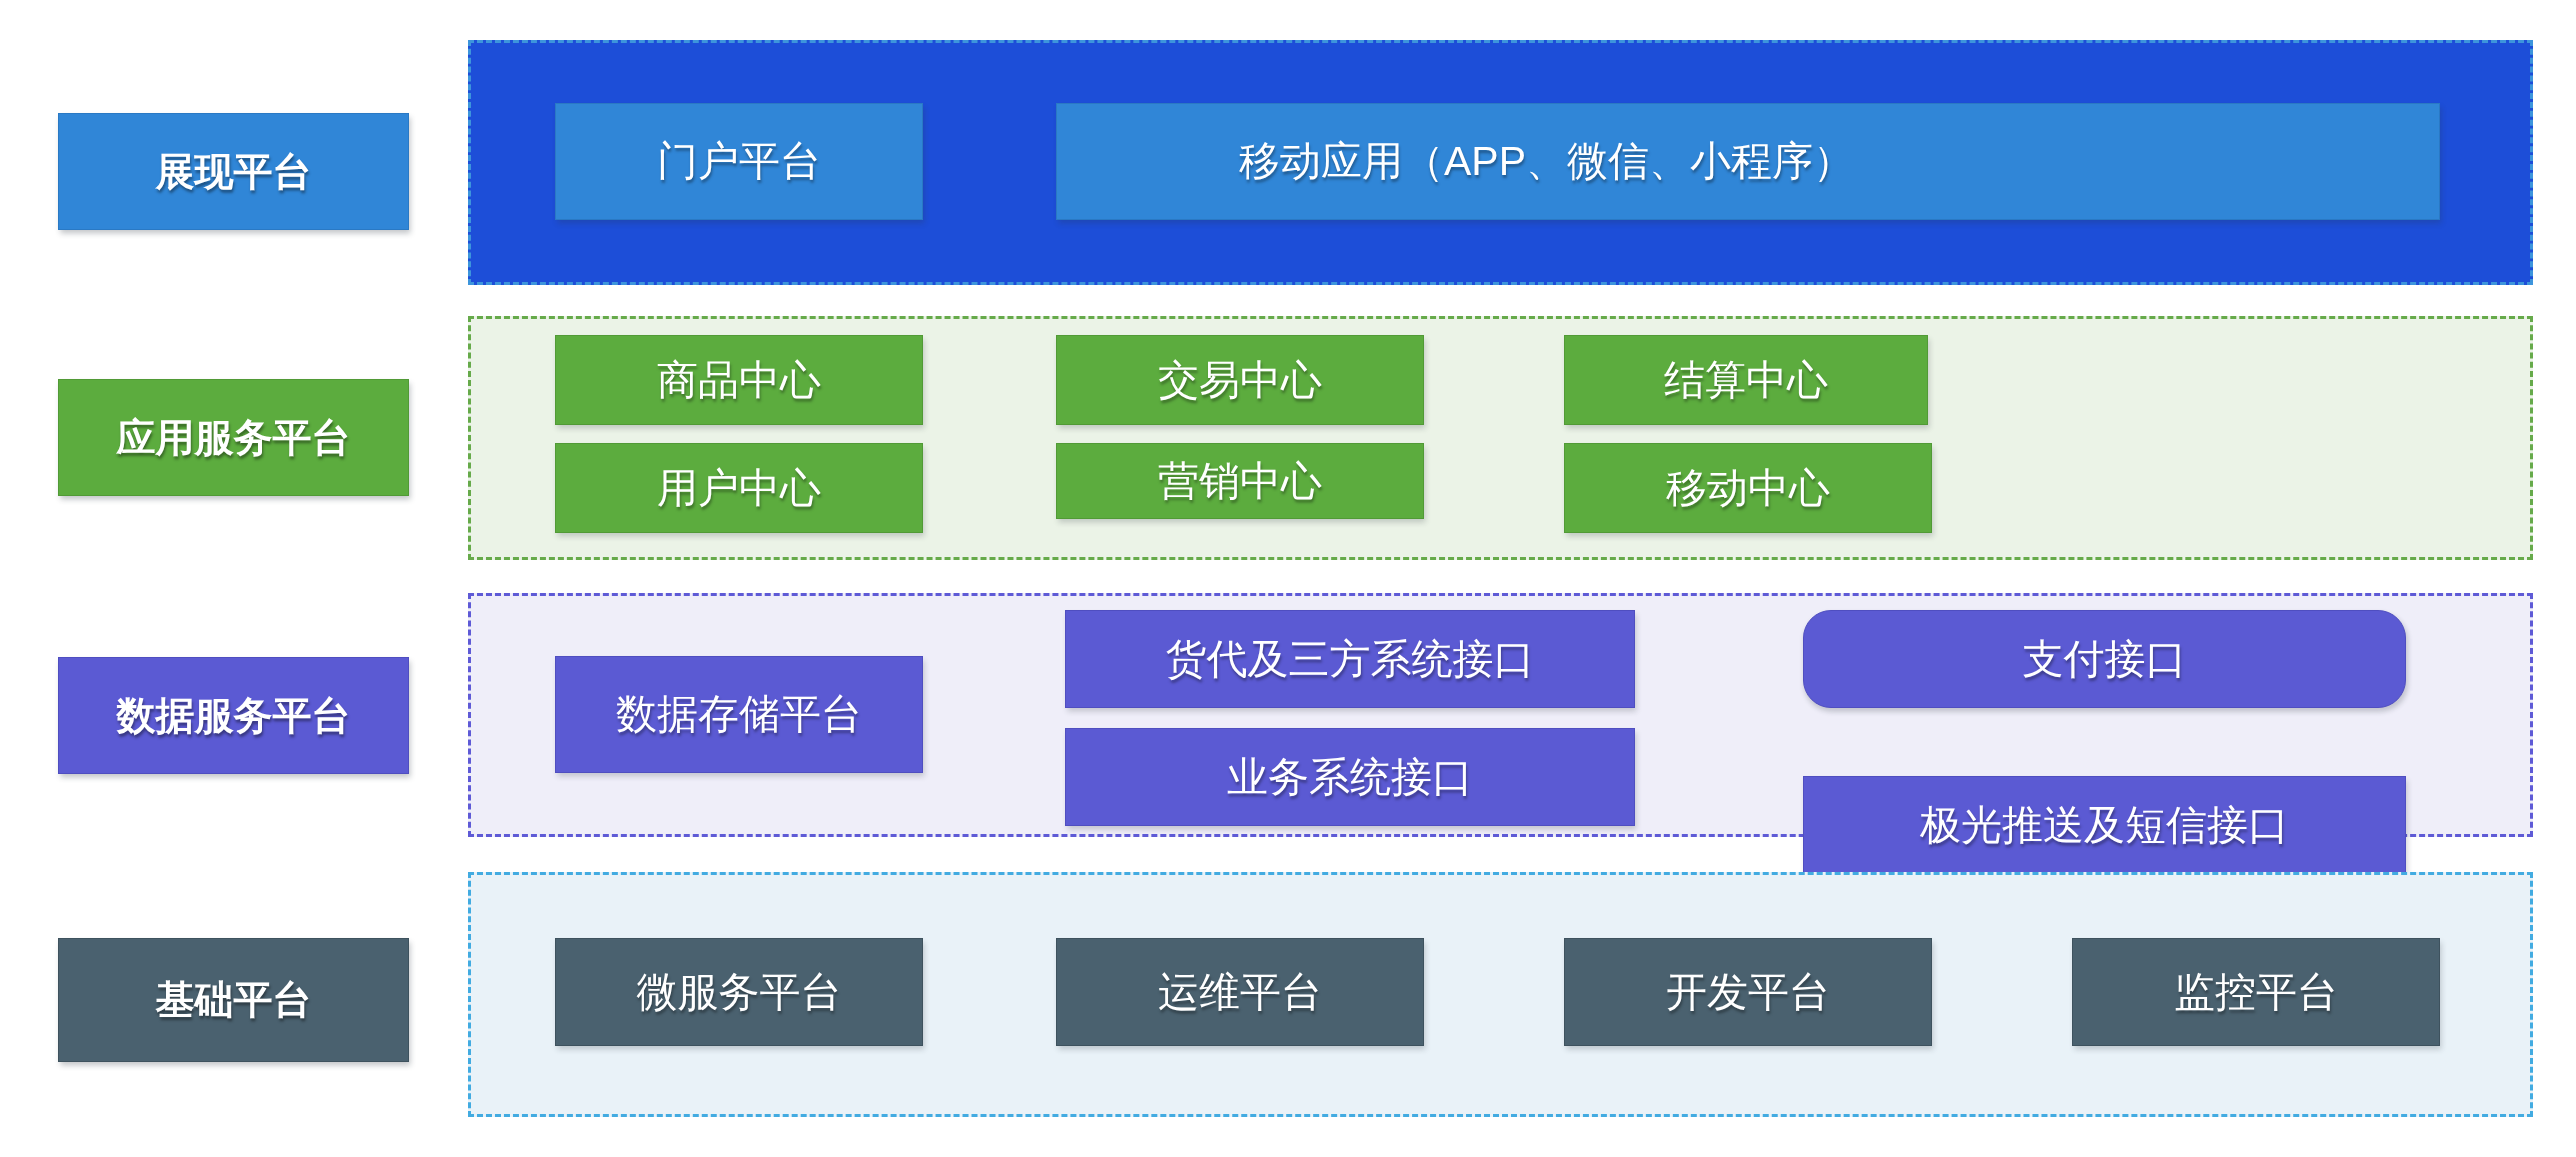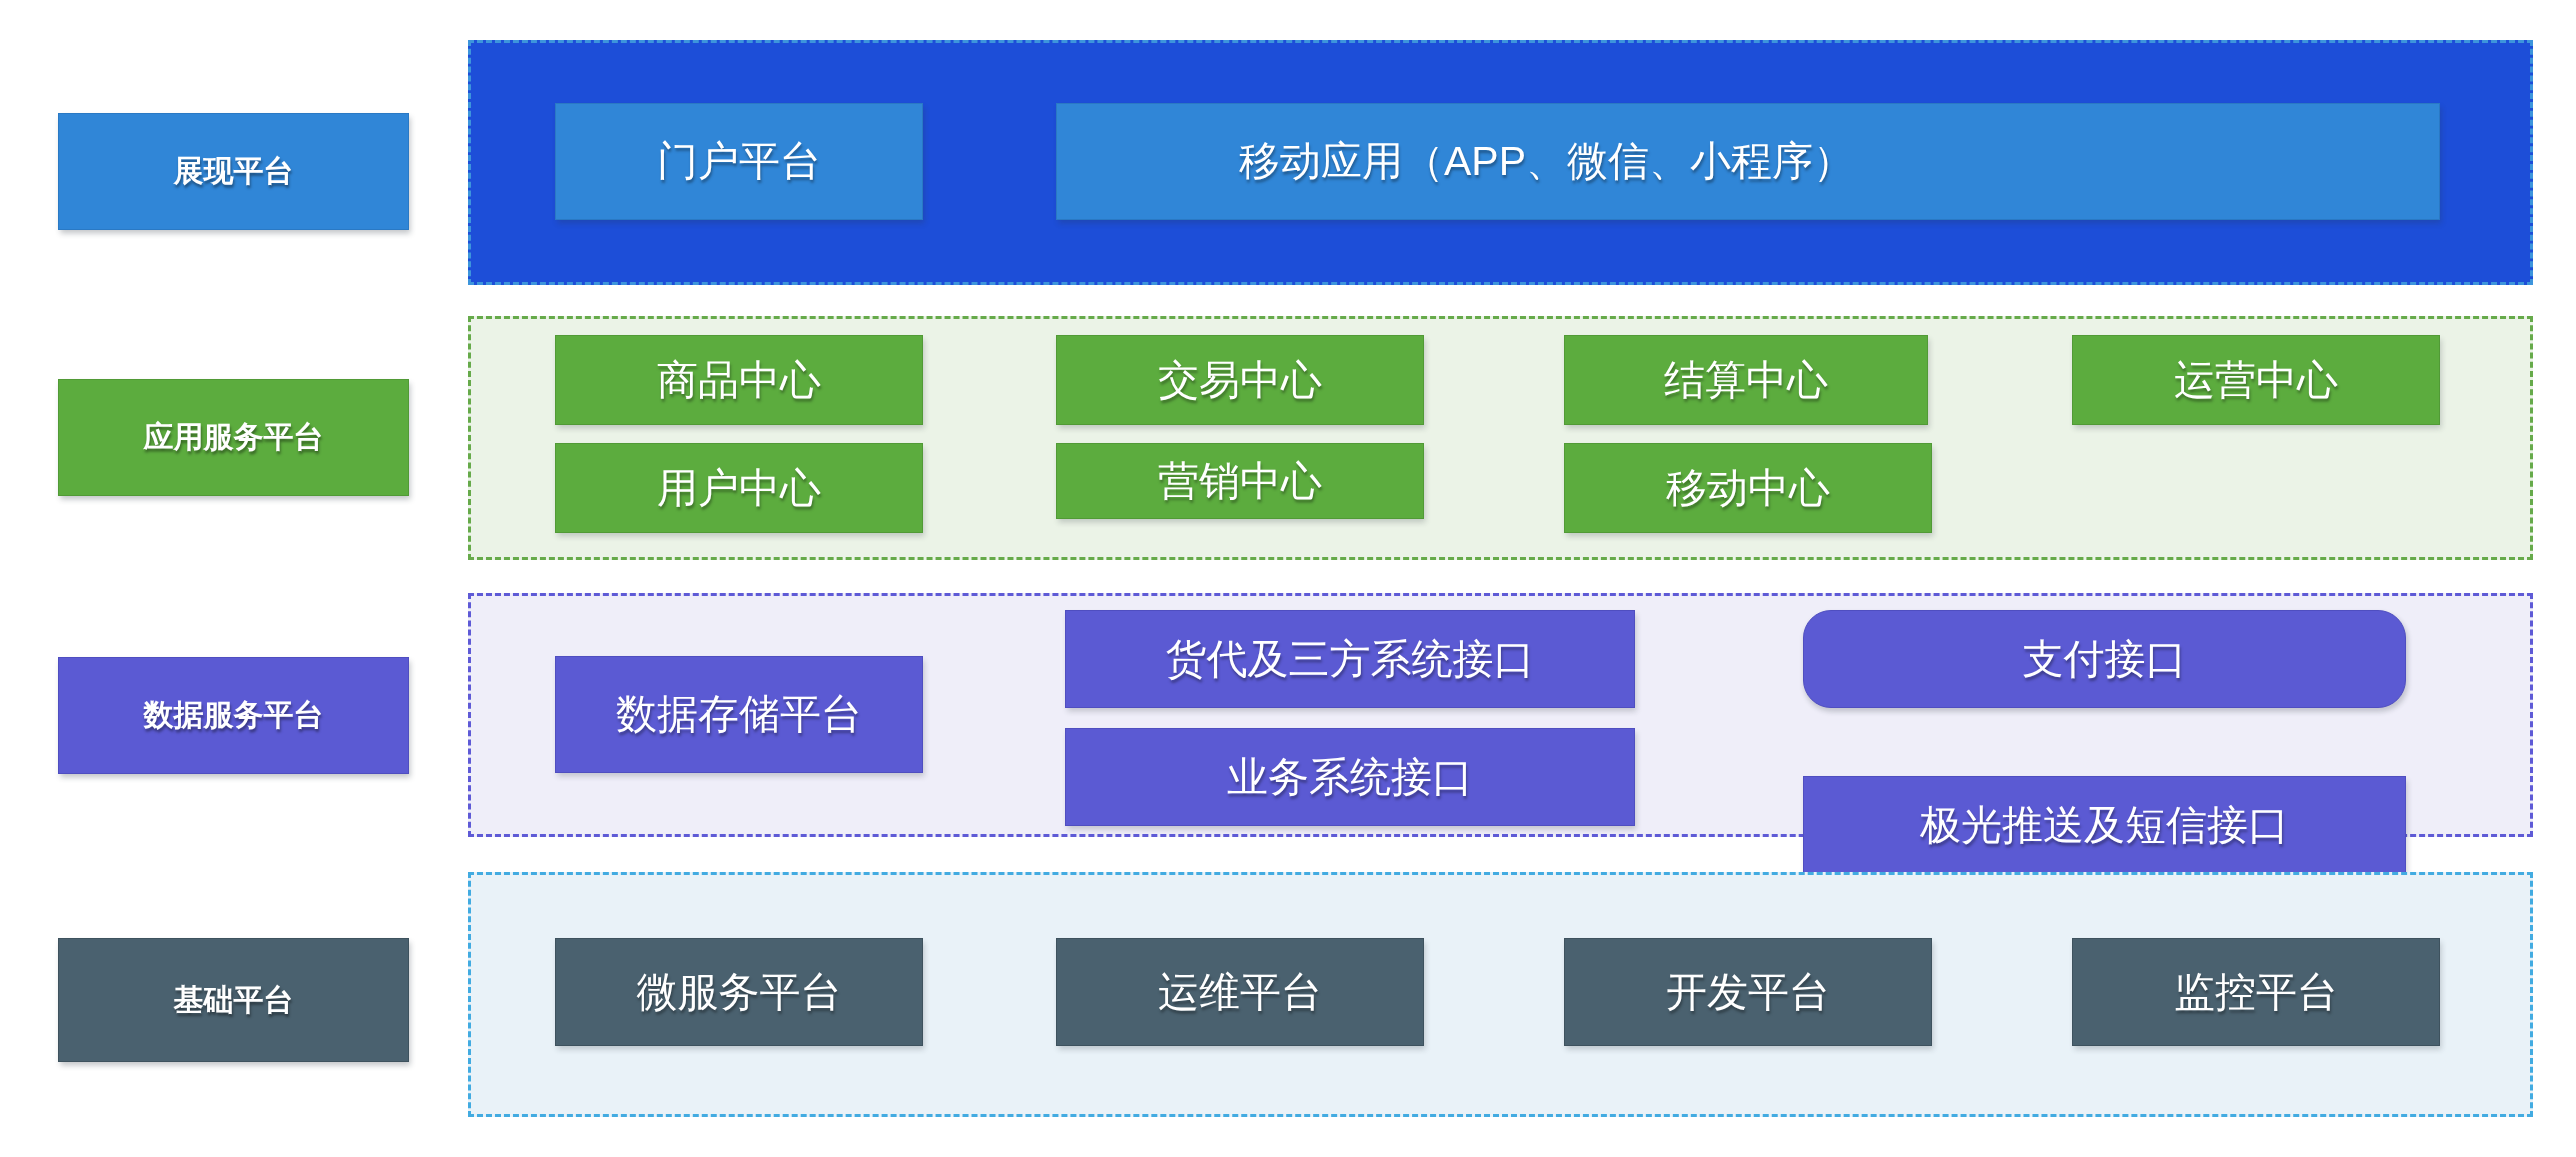--- a/index.html
+++ b/index.html
@@ -14,21 +14,21 @@
 
   
   .layer-label {
     position: absolute;
     left: 58px;
     width: 351px;
     display: flex;
     align-items: center;
     justify-content: center;
     color: #ffffff;
-    font-size: 30px;
+    font-size: 39px;
     font-weight: 700;
     text-shadow: 0.9px 2.8px 2.8px rgba(0,0,0,0.40);
     box-shadow: 1.9px 3.7px 5.6px rgba(40,50,60,0.28);
     box-sizing: border-box;
   }
   .lbl-blue   { background: #3086d7; border: 0.9px solid #2a79c4; }
   .lbl-green  { background: #5cac3e; border: 0.9px solid #519a36; }
   .lbl-purple { background: #5b5ad3; border: 0.9px solid #4f4ec0; }
   .lbl-slate  { background: #4a616f; border: 0.9px solid #3e525e; }
 
@@ -76,21 +76,20 @@
     <div class="box bx-blue" style="left:84px;top:60px;width:368px;height:117px;">门户平台</div>
     <div class="box bx-blue shift-left" style="left:585px;top:60px;width:1384px;height:117px;">移动应用（APP、微信、小程序）</div>
   </div>
 
   <div class="layer-label lbl-green" style="top:379px;height:117px;">应用服务平台</div>
 
   <div class="group grp-green" style="top:316px;height:244px;">
     <div class="box bx-green" style="left:84px;top:16px;width:368px;height:90px;">商品中心</div>
     <div class="box bx-green" style="left:585px;top:16px;width:368px;height:90px;">交易中心</div>
     <div class="box bx-green" style="left:1093px;top:16px;width:364px;height:90px;">结算中心</div>
-    <div class="box bx-green" style="left:1601px;top:16px;width:368px;height:90px;">运营中心</div>
     <div class="box bx-green" style="left:84px;top:124px;width:368px;height:90px;">用户中心</div>
     <div class="box bx-green" style="left:585px;top:124px;width:368px;height:76px;">营销中心</div>
     <div class="box bx-green" style="left:1093px;top:124px;width:368px;height:90px;">移动中心</div>
   </div>
 
   <div class="layer-label lbl-purple" style="top:657px;height:117px;">数据服务平台</div>
 
   <div class="group grp-purple" style="top:593px;height:244px;">
     <div class="box bx-purple" style="left:84px;top:60px;width:368px;height:117px;">数据存储平台</div>
     <div class="box bx-purple" style="left:594px;top:14px;width:570px;height:98px;">货代及三方系统接口</div>

